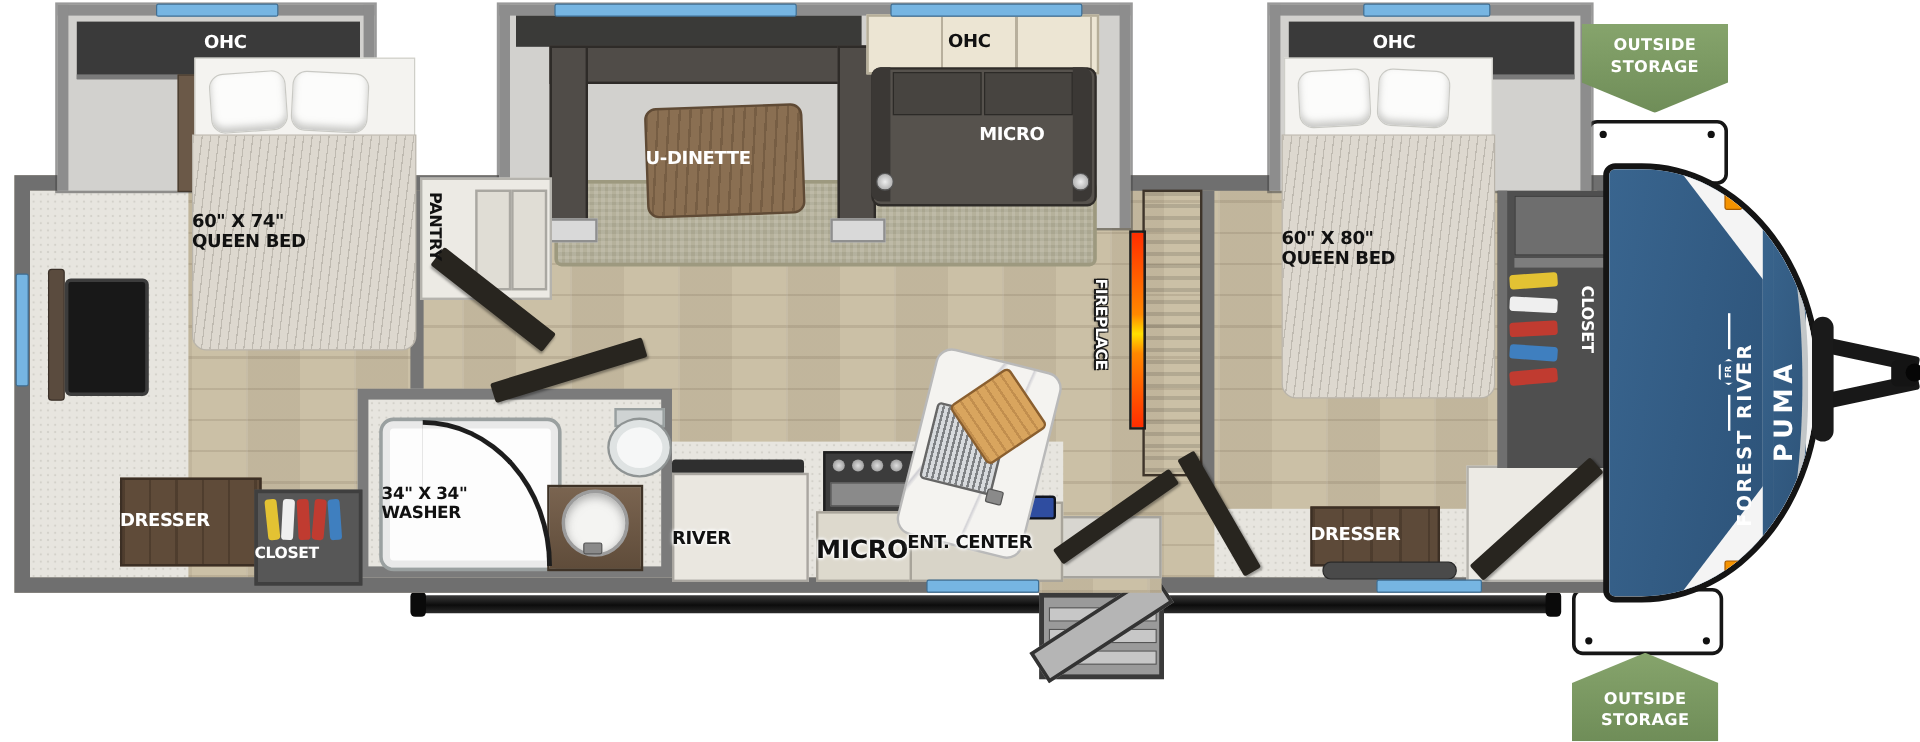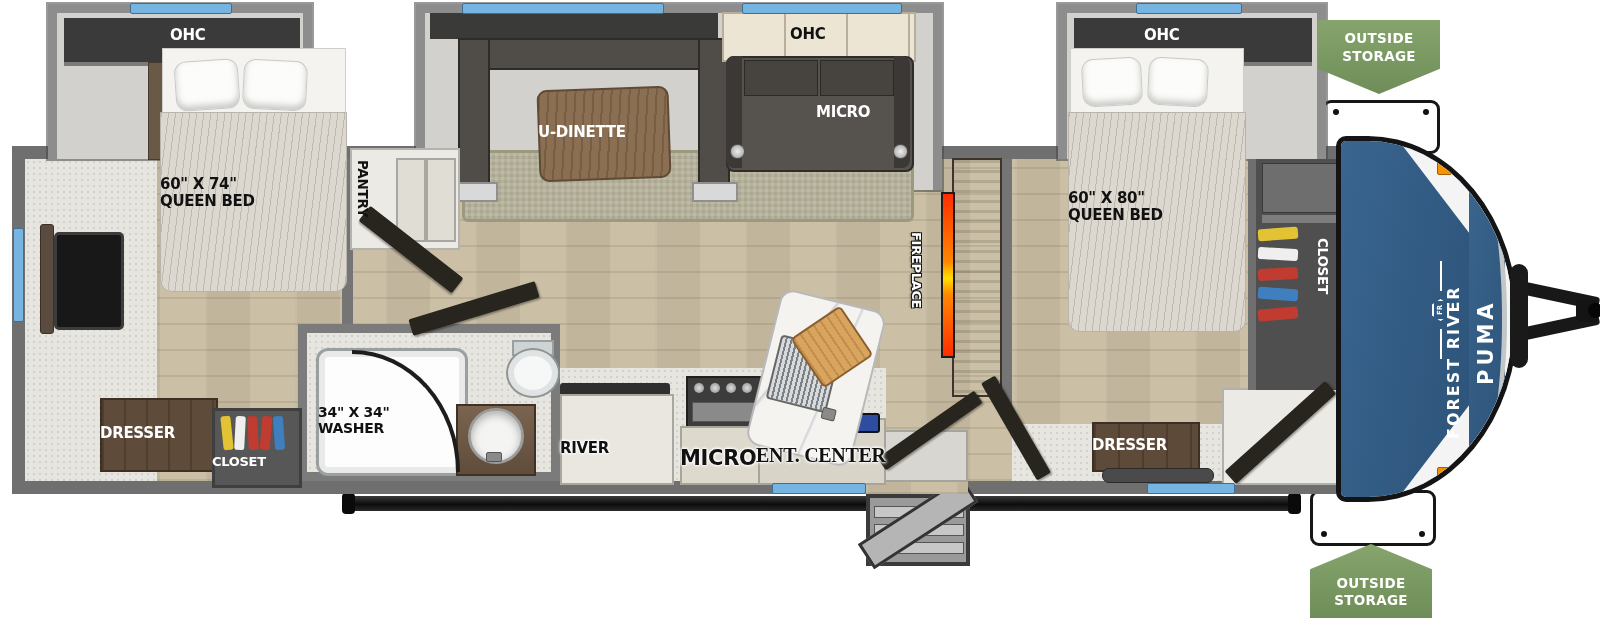--- a/index.html
+++ b/index.html
@@ -166,21 +166,21 @@
     <div class="abs" style="left:22px;top:5px;width:10px;height:10px;background:radial-gradient(#ddd,#888);border-radius:50%;"></div>
     <div class="abs" style="left:38px;top:5px;width:10px;height:10px;background:radial-gradient(#ddd,#888);border-radius:50%;"></div>
     <div class="abs" style="left:54px;top:5px;width:10px;height:10px;background:radial-gradient(#ddd,#888);border-radius:50%;"></div>
     <div class="abs" style="left:4px;top:24px;width:62px;height:18px;background:#8a8a8a;border:1px solid #555;"></div>
   </div>
   <div class="furn" style="left:680px;top:426px;width:80px;height:55px;background:#ddd9cd;border:2px solid #a8a49a;"></div>
   <div class="lbl ob" style="left:680px;top:446px;width:80px;font-size:21px;">MICRO</div>
 
   <div class="furn" style="left:758px;top:418px;width:124px;height:63px;background:#d8d4c8;border:2px solid #a8a49a;"></div>
   <div class="furn" style="left:766px;top:413px;width:110px;height:16px;background:#2f4da0;border:2px solid #10131c;border-radius:3px;"></div>
-  <div class="lbl ob" style="left:756px;top:444px;width:128px;font-size:20px;font-family:Liberation Serif, serif;">ENT. CENTER</div>
+  <div class="lbl ob" style="left:756px;top:444px;width:128px;font-size:15px;">ENT. CENTER</div>
 
   <div class="furn" style="left:762px;top:298px;width:104px;height:156px;transform:rotate(14deg);border:2px solid #b9b9b9;border-radius:14px;
        background:#f4f3f0;background-image:linear-gradient(115deg,transparent 30%,rgba(160,160,175,.45) 31%,transparent 33%),linear-gradient(100deg,transparent 60%,rgba(160,160,175,.4) 61%,transparent 63%);">
     <div class="abs" style="left:8px;top:44px;width:58px;height:62px;background:repeating-linear-gradient(90deg,#d7dadd 0 3px,#7e8184 3px 5px);border:2px solid #666;border-radius:4px;"></div>
     <div class="abs" style="left:30px;top:14px;width:56px;height:56px;background:#d9a55e;border:2px solid #8a5f2f;border-radius:5px;transform:rotate(42deg);
          background-image:repeating-linear-gradient(0deg,rgba(140,90,40,.3) 0 2px,transparent 2px 8px);"></div>
     <div class="abs" style="left:66px;top:104px;width:12px;height:10px;background:#8a8a8a;border:1px solid #555;border-radius:2px;"></div>
   </div>
 
   <div class="furn" style="left:952px;top:158px;width:46px;height:235px;border:2px solid #3e342a;

